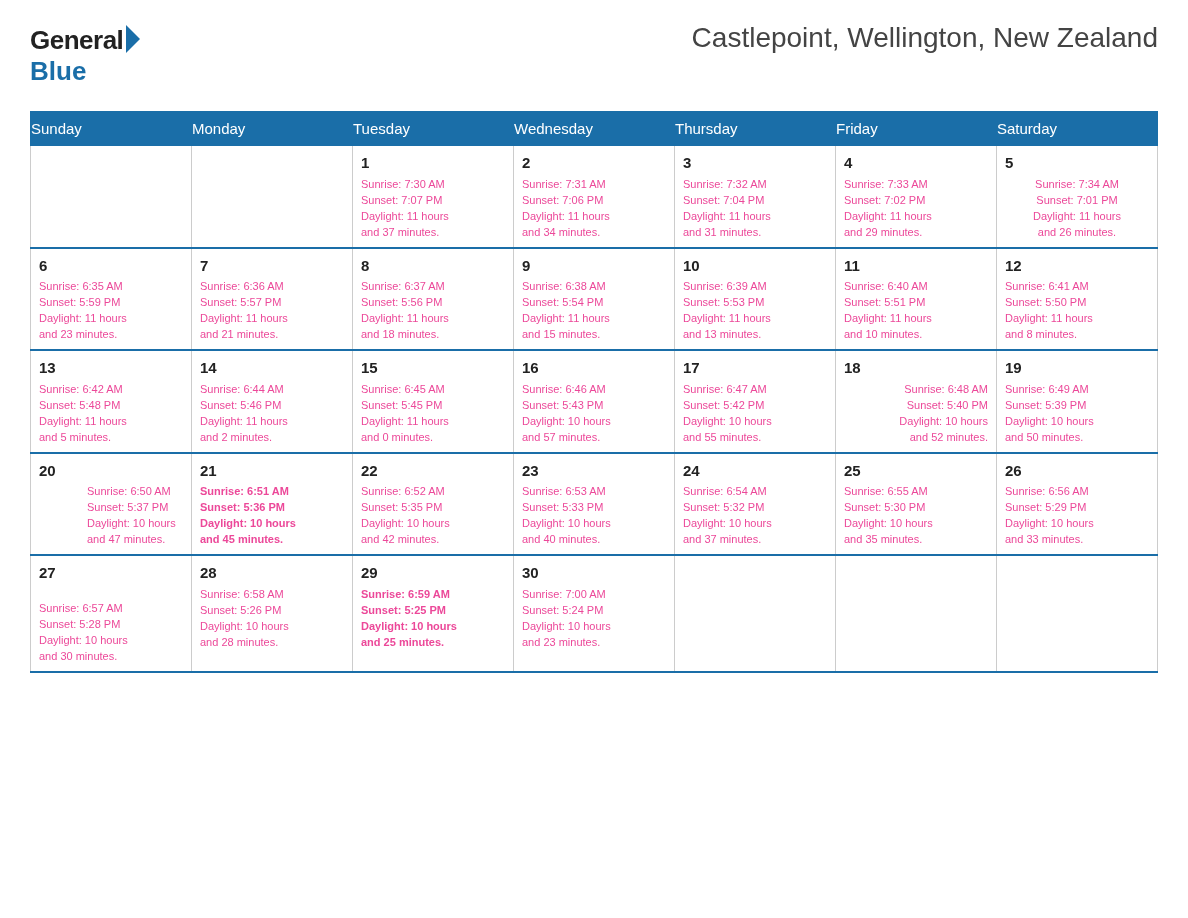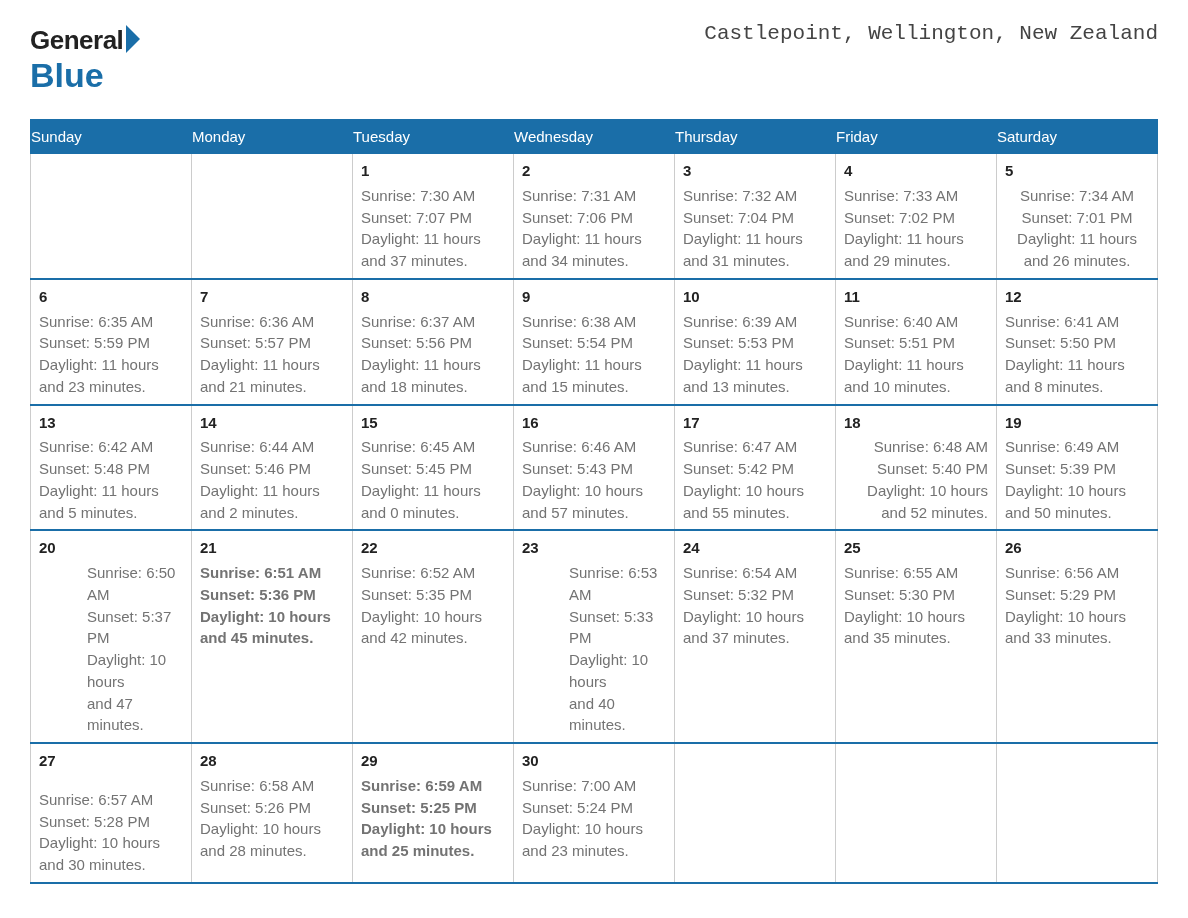--- a/index.html
+++ b/index.html
@@ -36,39 +36,38 @@
     .logo-triangle {
       width: 0;
       height: 0;
       border-left: 14px solid #1a6ea8;
       border-top: 14px solid transparent;
       border-bottom: 14px solid transparent;
       margin-left: 3px;
       margin-top: -4px;
     }
     .logo-blue {
-      font-size: 34px;
+      font-size: 26px;
       font-weight: bold;
       color: #1a6ea8;
       margin-left: 0px;
     }
     .title-block {
       text-align: right;
     }
     .title-month {
       font-size: 52px;
       font-weight: normal;
       color: #222;
       letter-spacing: -1px;
     }
     .title-location {
-      font-size: 21px;
+      font-size: 28px;
       color: #444;
       margin-top: 2px;
-      font-family: Liberation Mono, monospace;
     }
     .calendar {
       width: 100%;
       border-collapse: collapse;
       margin-top: 10px;
     }
     .calendar thead tr {
       background-color: #1a6ea8;
       color: #fff;
     }
@@ -93,22 +92,22 @@
       border-bottom: 2px solid #1a6ea8;
     }
     .day-num {
       font-size: 15px;
       font-weight: bold;
       color: #222;
       display: block;
       margin-bottom: 3px;
     }
     .day-detail {
-      font-size: 15px;
-      color: #737373;
+      font-size: 11px;
+      color: #ec4899;
     }
     .empty-cell {
       background: #fff;
     }
   </style>
 </head>
 <body>
 
 <div class="header">
   <div class="logo">
@@ -294,21 +293,21 @@
         </td>
         <td>
           <span class="day-num">22</span>
           <div class="day-detail" style="white-space: pre-line;">Sunrise: 6:52 AM
 Sunset: 5:35 PM
 Daylight: 10 hours
 and 42 minutes.</div>
         </td>
         <td>
           <span class="day-num">23</span>
-          <div class="day-detail" style="white-space: pre-line; margin-left: 47px;">Sunrise: 6:53 AM
+          <div class="day-detail" style="white-space: pre-line;">Sunrise: 6:53 AM
 Sunset: 5:33 PM
 Daylight: 10 hours
 and 40 minutes.</div>
         </td>
         <td>
           <span class="day-num">24</span>
           <div class="day-detail" style="white-space: pre-line;">Sunrise: 6:54 AM
 Sunset: 5:32 PM
 Daylight: 10 hours
 and 37 minutes.</div>

